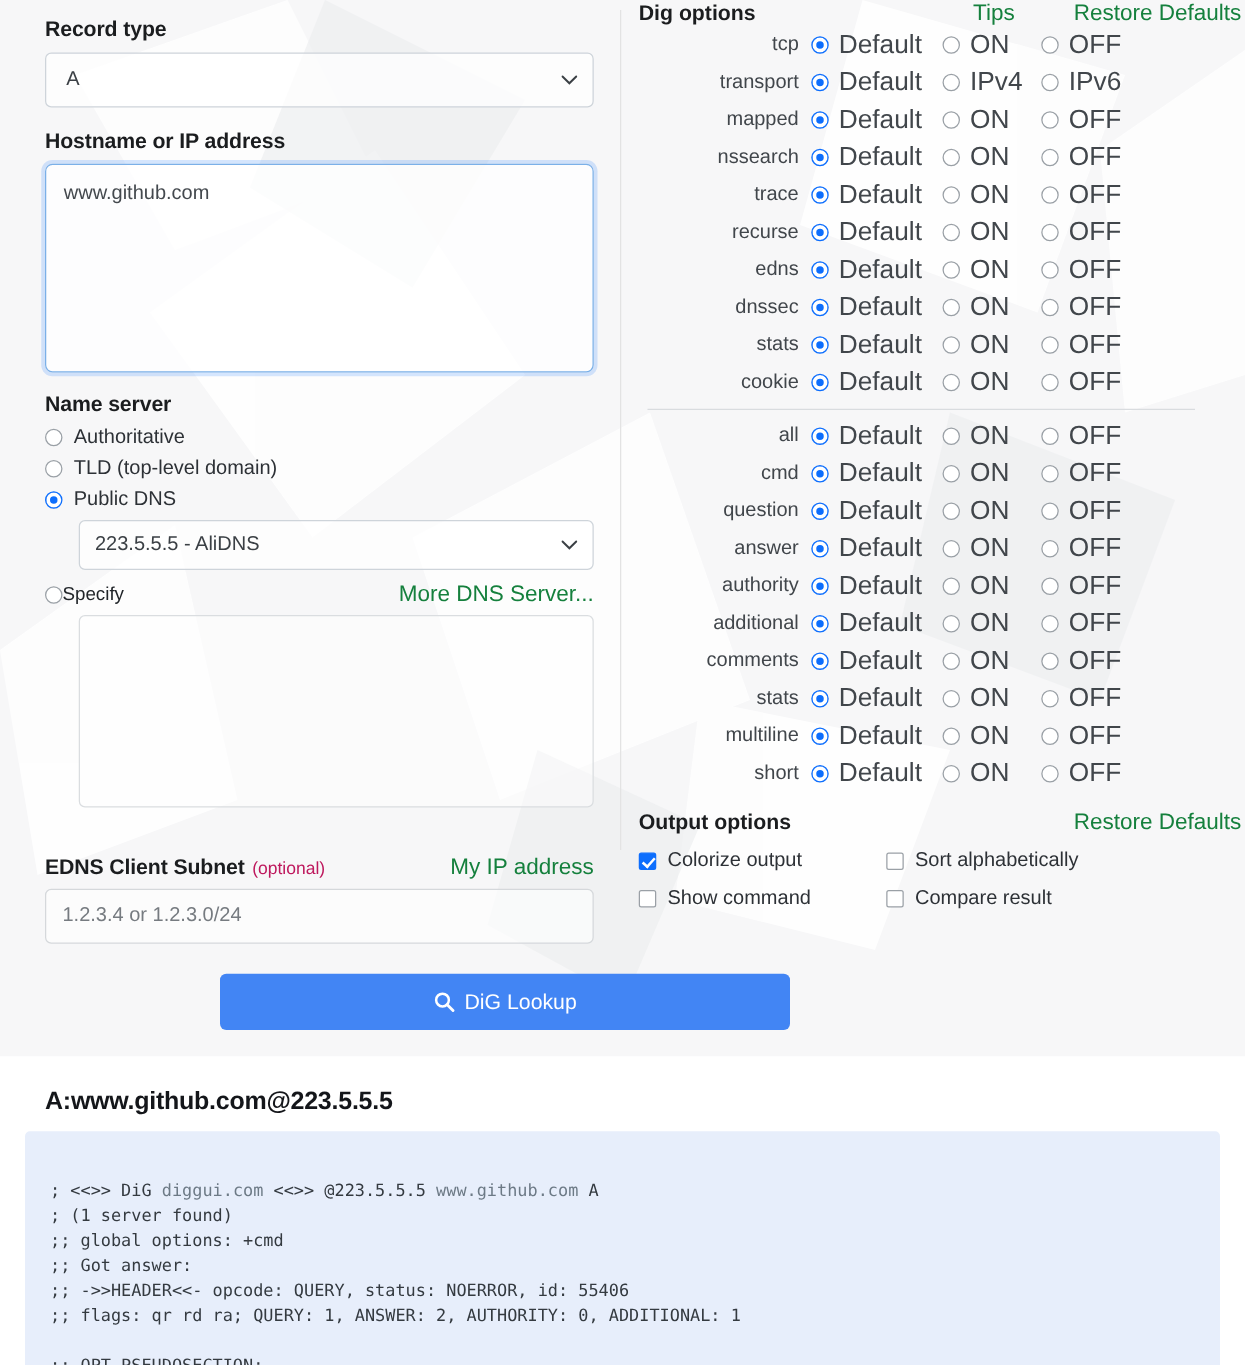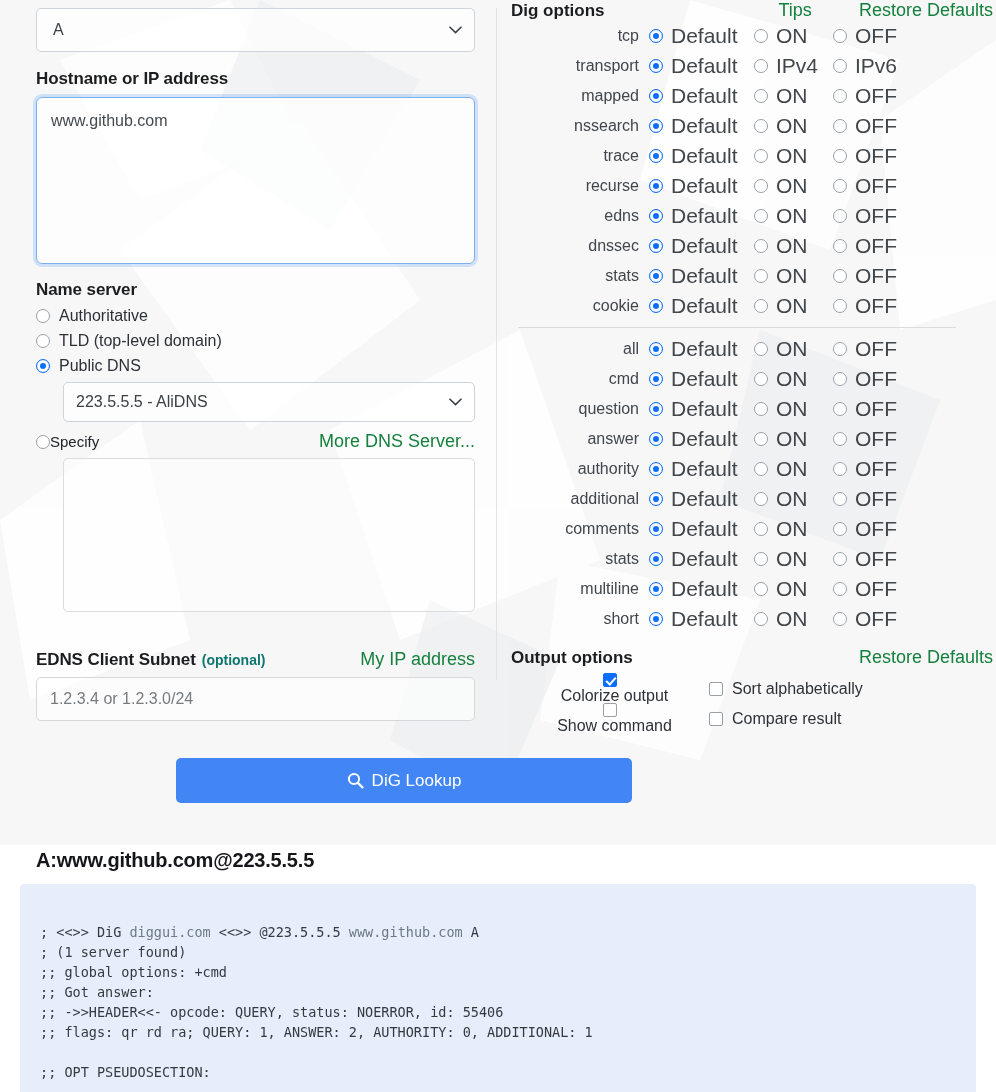--- a/index.html
+++ b/index.html
@@ -73,21 +73,21 @@
   .link { color:#15803d; font-size:18px; cursor:pointer; }
   .link-more { margin-left:auto; }
 
   .ta-specify {
     width:412px; height:154px; margin-left:27px; margin-top:6px;
     border:1px solid #dadde0; border-radius:5px;
     background:rgba(255,255,255,0.45);
   }
 
   .edns-head { display:flex; align-items:baseline; width:439px; margin-top:16px; }
-  .edns-head .opt { font-size:14px; font-weight:bold; color:#0f766e; margin-left:6px;margin-top:24px; }
+  .edns-head .opt { font-size:14px; font-weight:normal; color:#be185d; margin-left:6px;margin-top:24px; }
   .edns-head .link { margin-left:auto; }
   .inp-edns {
     width:439px; height:44px; border:1px solid #d5d8db; border-radius:5px;
     background:rgba(255,255,255,0.62); margin-top:7px;
     display:flex; align-items:center; padding:0 13px;
     font-size:16px; color:#767b80;
   }
 
   
   .dig-head { display:flex; align-items:baseline; width:482px; }
@@ -112,21 +112,21 @@
   }
 
   .out-head { display:flex; align-items:flex-end; width:482px; margin-top:13px; }
   .out-head .t { font-size:17px; font-weight:bold; color:#1b1d1f; }
   .out-head .link { margin-left:auto; }
 
   .cbgrid { margin-top:6px; }
   .cbrow { display:flex; align-items:center; height:30px; }
   .cbitem { display:flex; align-items:center; }
   .cbitem .txt { margin-left:9px; font-size:16px; color:#2d3136; }
-  .cb-w1 { width:198px;flex-direction:column; }
+  .cb-w1 { width:198px; }
 
   
   .radio {
     width:14px; height:14px; border-radius:50%;
     border:1px solid #9aa0a6; background:#fff; display:inline-block;
     flex:0 0 auto;
   }
   .radio.on {
     border:1px solid #0d6efd; background:#fff;
     box-shadow: inset 0 0 0 3px #fff, inset 0 0 0 9px #0d6efd;
@@ -192,20 +192,21 @@
   </g>
   <rect x="0" y="845" width="996" height="247" fill="#ffffff"></rect>
 </svg>
 
 <div id="page">
 
   <div class="cols">
 
     <div class="leftcol">
 
+      <h3 class="section lbl-rt">Record type</h3>
       <div class="select-box">
         <span class="val">A</span>
         <svg class="caret" viewBox="0 0 13 8">
           <path d="M1 1.2 L6.5 6.6 L12 1.2" fill="none" stroke="#3b4045" stroke-width="1.6" stroke-linecap="round"></path>
         </svg>
       </div>
 
       <h3 class="section" style="margin-top:17px;">Hostname or IP address</h3>
       <div class="ta-host">
         <span>www.github.com</span>

